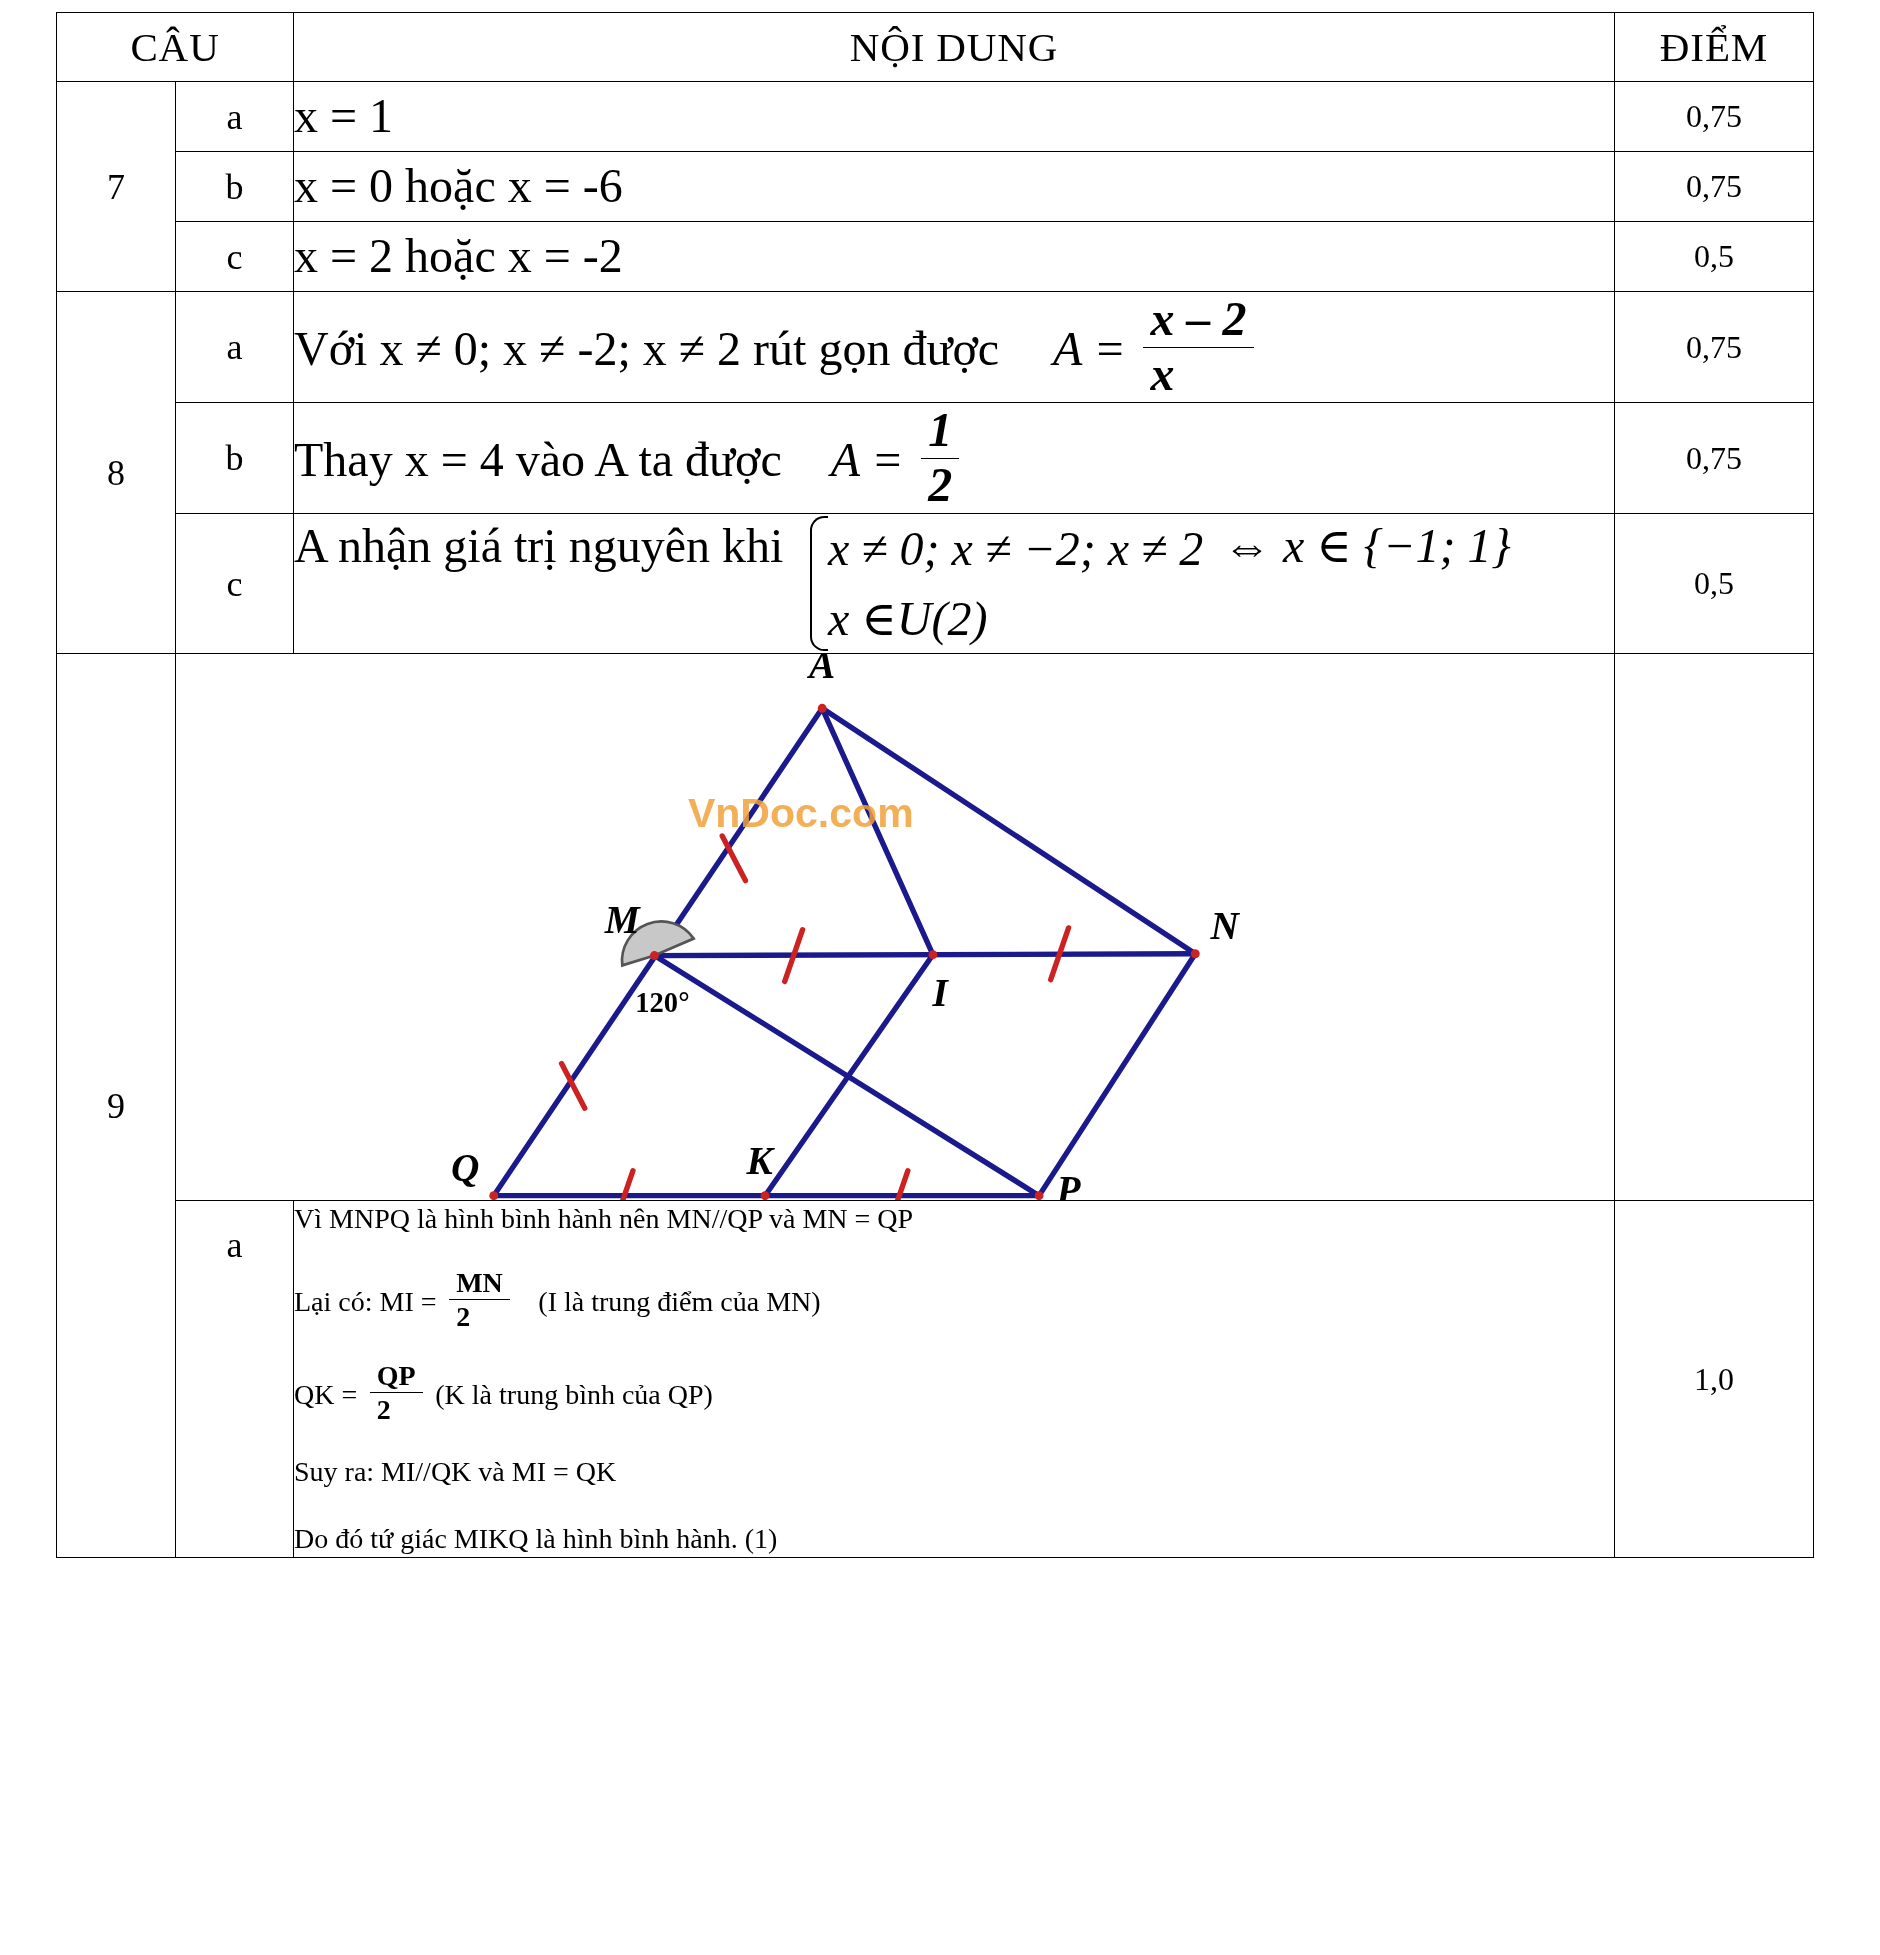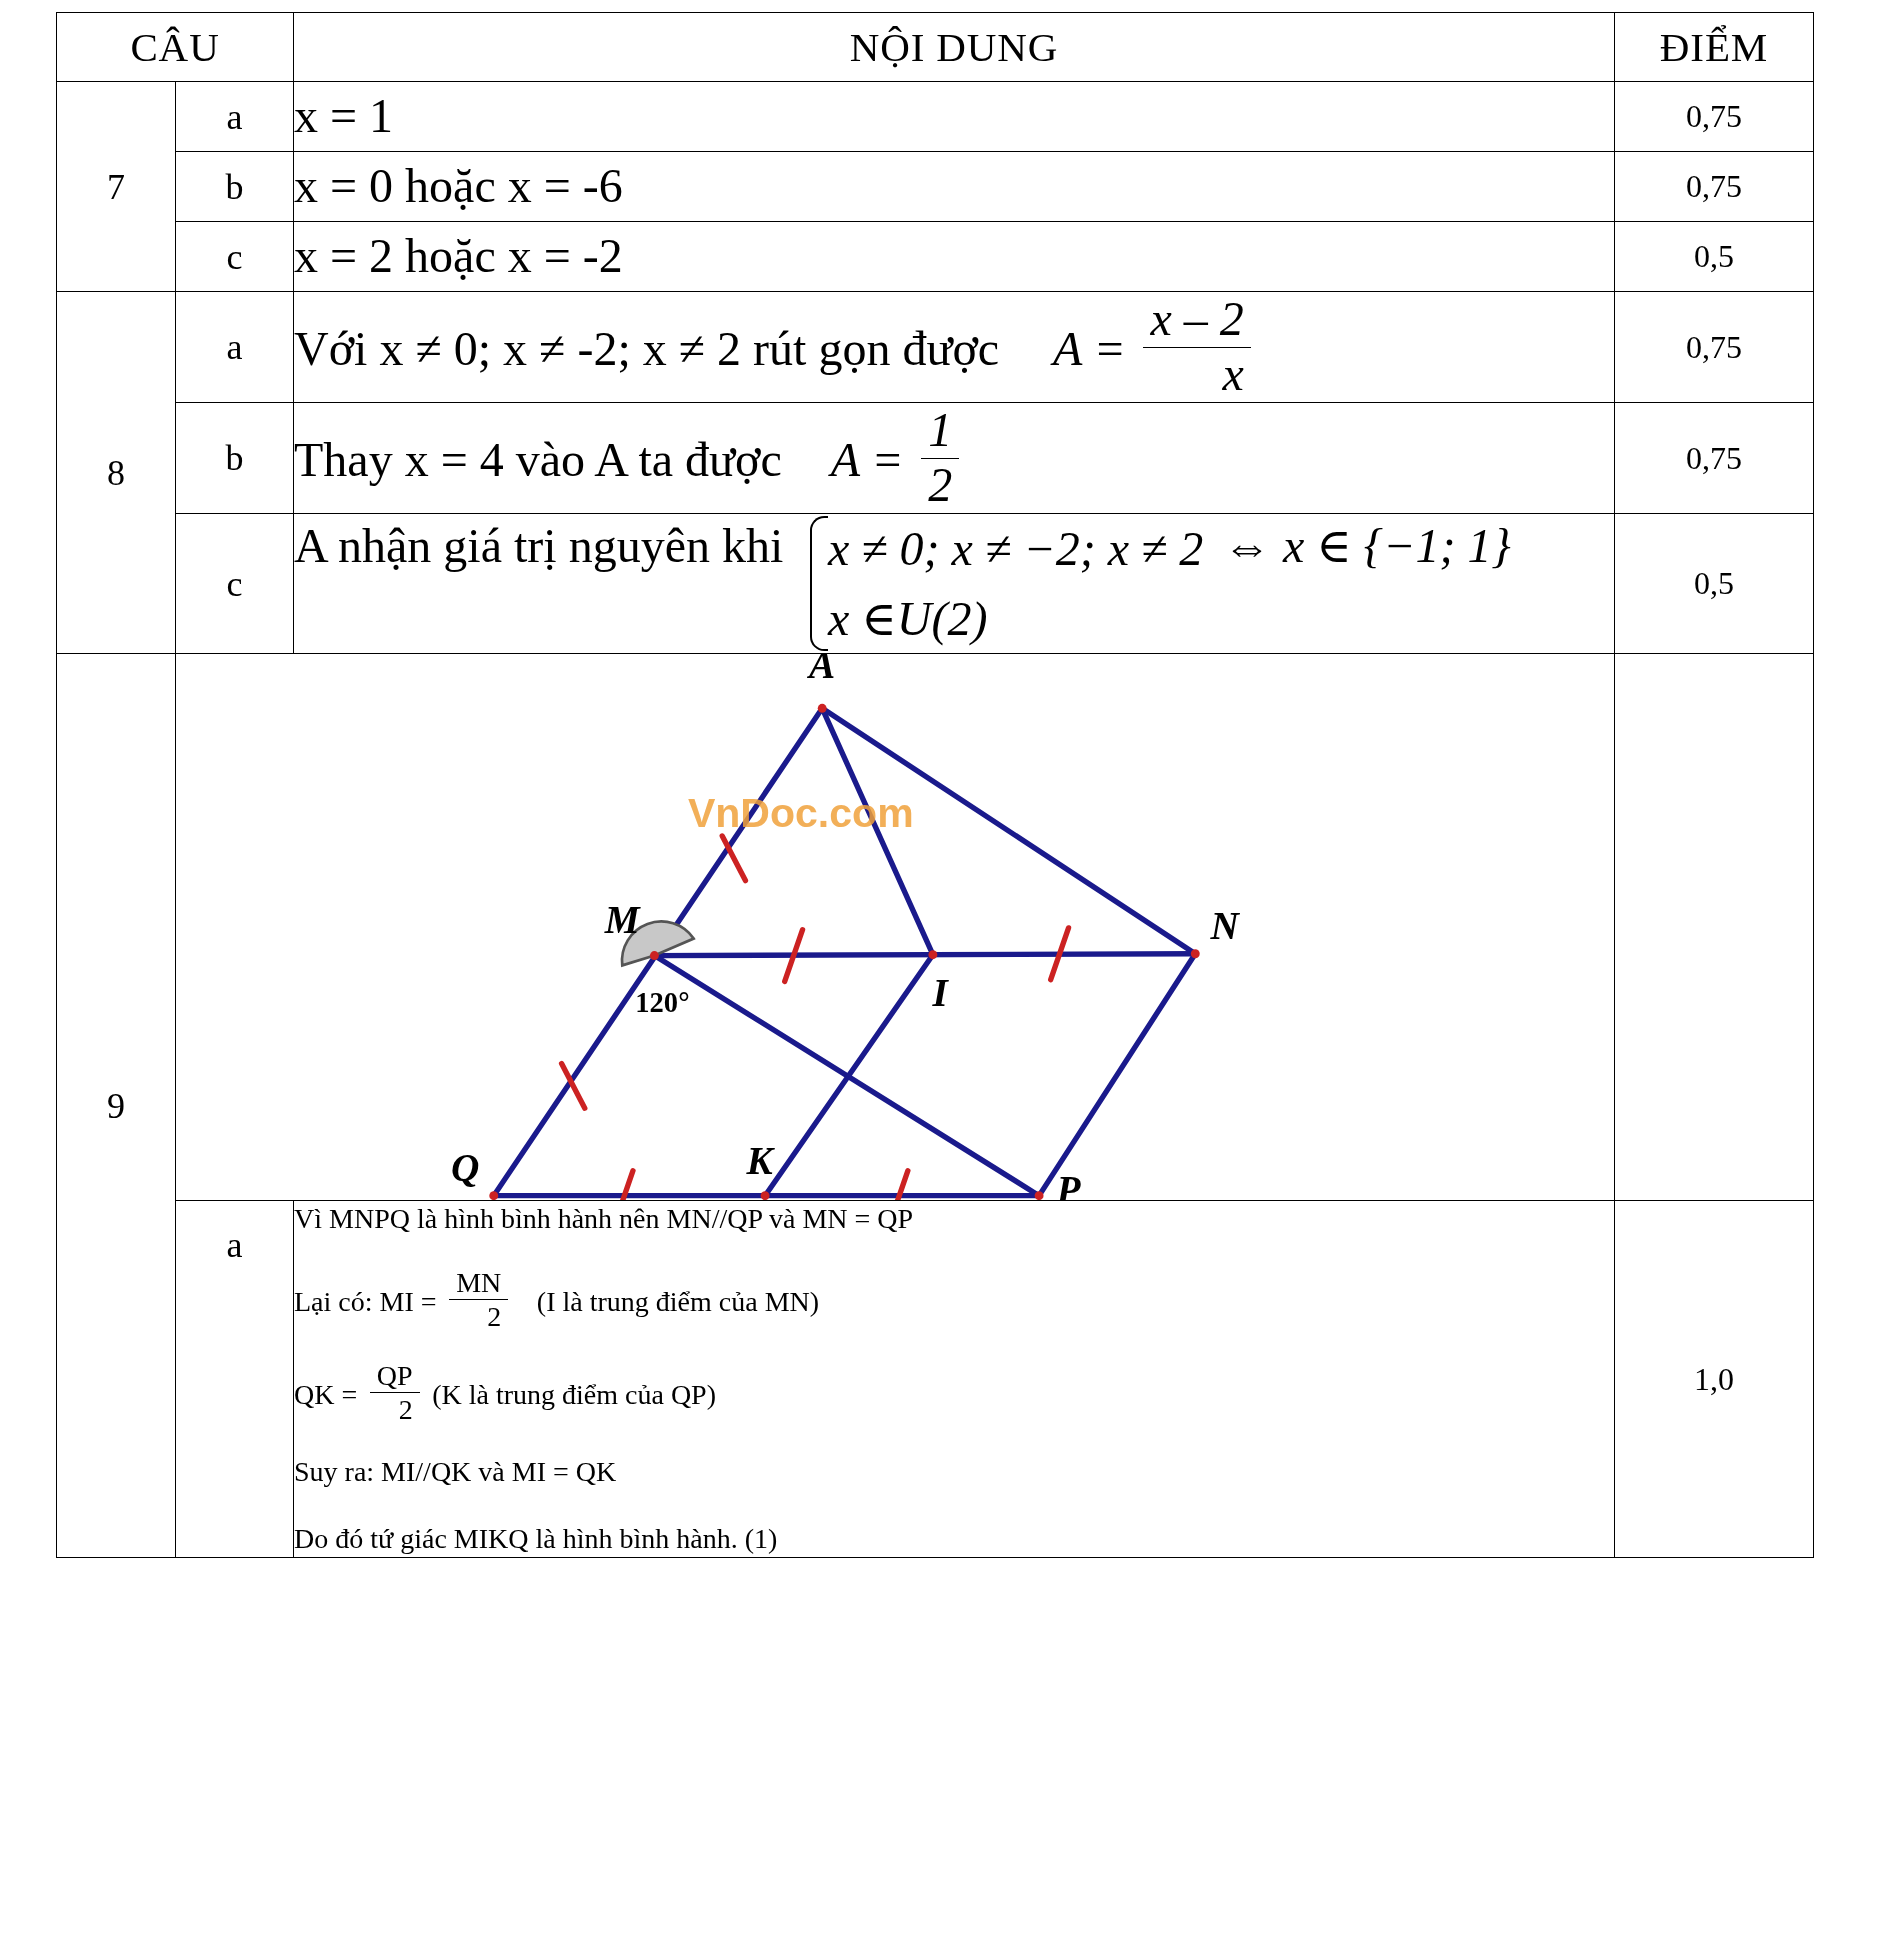--- a/index.html
+++ b/index.html
@@ -80,23 +80,24 @@
   }
 
   .row-simple { height: 70px; }
   .row-tall   { height: 111px; }
 
   
   .math-italic { font-style: italic; }
   .frac {
     display: inline-block;
     vertical-align: -0.52em;
-    text-align: right;
+    text-align: left;
     line-height: 1.05;
     margin: 0 5.4px;
+    font-weight: bold;
   }
   .frac .num {
     display: block;
     border-bottom: 1.8px solid #000;
     padding: 0 7.2px 1.8px 7.2px;
   }
   .frac .den {
     display: block;
     padding: 1.8px 7.2px 0 7.2px;
   }
@@ -332,21 +333,21 @@
             <span style="display:inline-block;width:9px"></span>
             <span>(I là trung điểm của MN)</span>
           </div>
 
           <div class="proof-line">
             <span>QK =</span>
             <span class="frac">
               <span class="num">QP</span>
               <span class="den">2</span>
             </span>
-            <span>(K là trung điểm của QP)</span>
+            <span>(K là trung bình của QP)</span>
           </div>
 
           <div class="proof-line">Suy ra: MI//QK và MI = QK</div>
 
           <div class="proof-line">Do đó tứ giác MIKQ là hình bình hành. (1)</div>
 
         </td>
         <td class="cell-diem mid">1,0</td>
       </tr>
 

